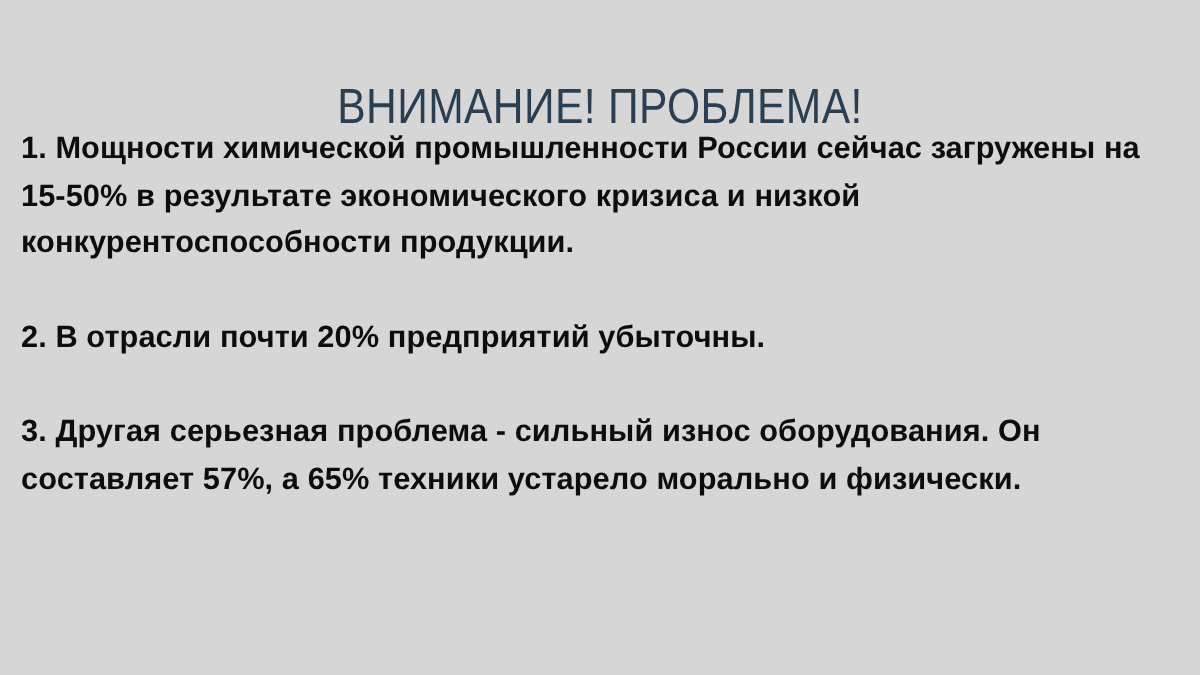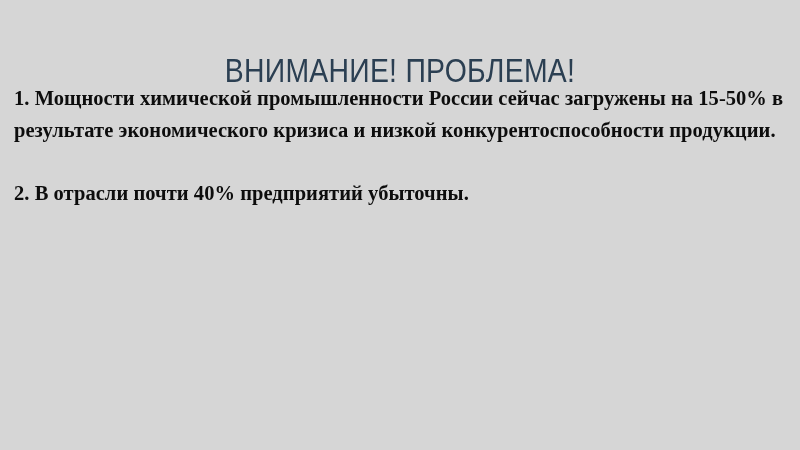--- a/index.html
+++ b/index.html
@@ -45,21 +45,21 @@
   
   .body-block {
     position: absolute;
     top: 83px;
     left: 14px;
     width: 772px;
   }
 
   .para {
     margin: 0;
-    font-family: Liberation Serif, serif;
+    font-family: Liberation Sans, sans-serif;
     font-weight: bold;
     font-size: 20.5px;
     line-height: 31.5px;
     color: #0d0d0d;
     text-align: left;
     letter-spacing: 0.05px;
     white-space: pre-wrap;
   }
 
   .para.p1 { margin-top: 0px; }
@@ -71,19 +71,20 @@
 <body>
 
 <div class="slide">
 
   <h1 class="slide-title">ВНИМАНИЕ! ПРОБЛЕМА!</h1>
 
   <div class="body-block">
 
     <p class="para p1">1. Мощности химической промышленности России сейчас загружены на 15-50% в результате экономического кризиса и низкой конкурентоспособности продукции.</p>
 
-    <p class="para p2">2. В отрасли почти 40% предприятий убыточны.</p>
+    <p class="para p2">2. В отрасли почти 20% предприятий убыточны.</p>
 
+    <p class="para p3">3. Другая серьезная проблема - сильный износ оборудования. Он составляет 57%, а 65% техники устарело морально и физически.</p>
 
 
   </div>
 
 </div>
 
 </body></html>

